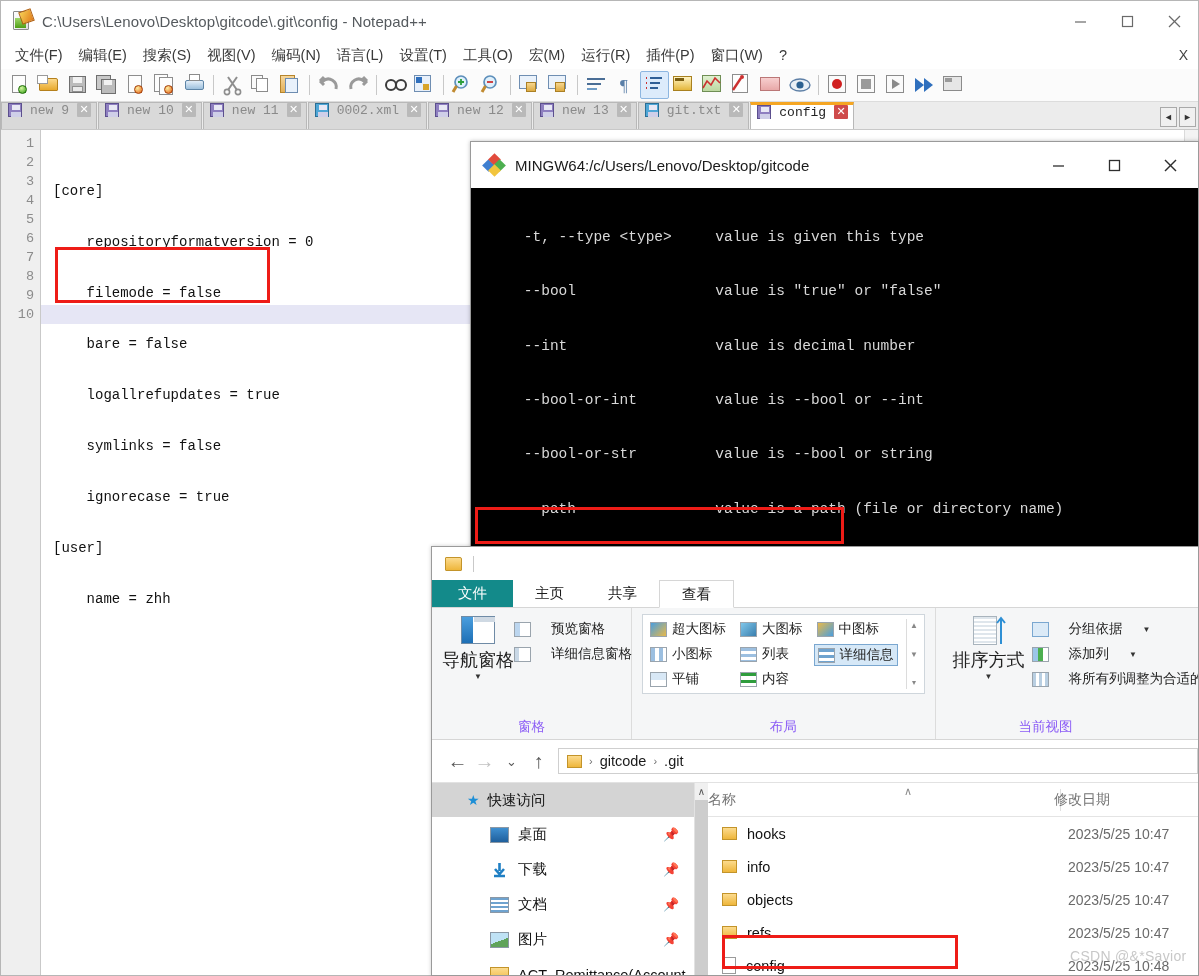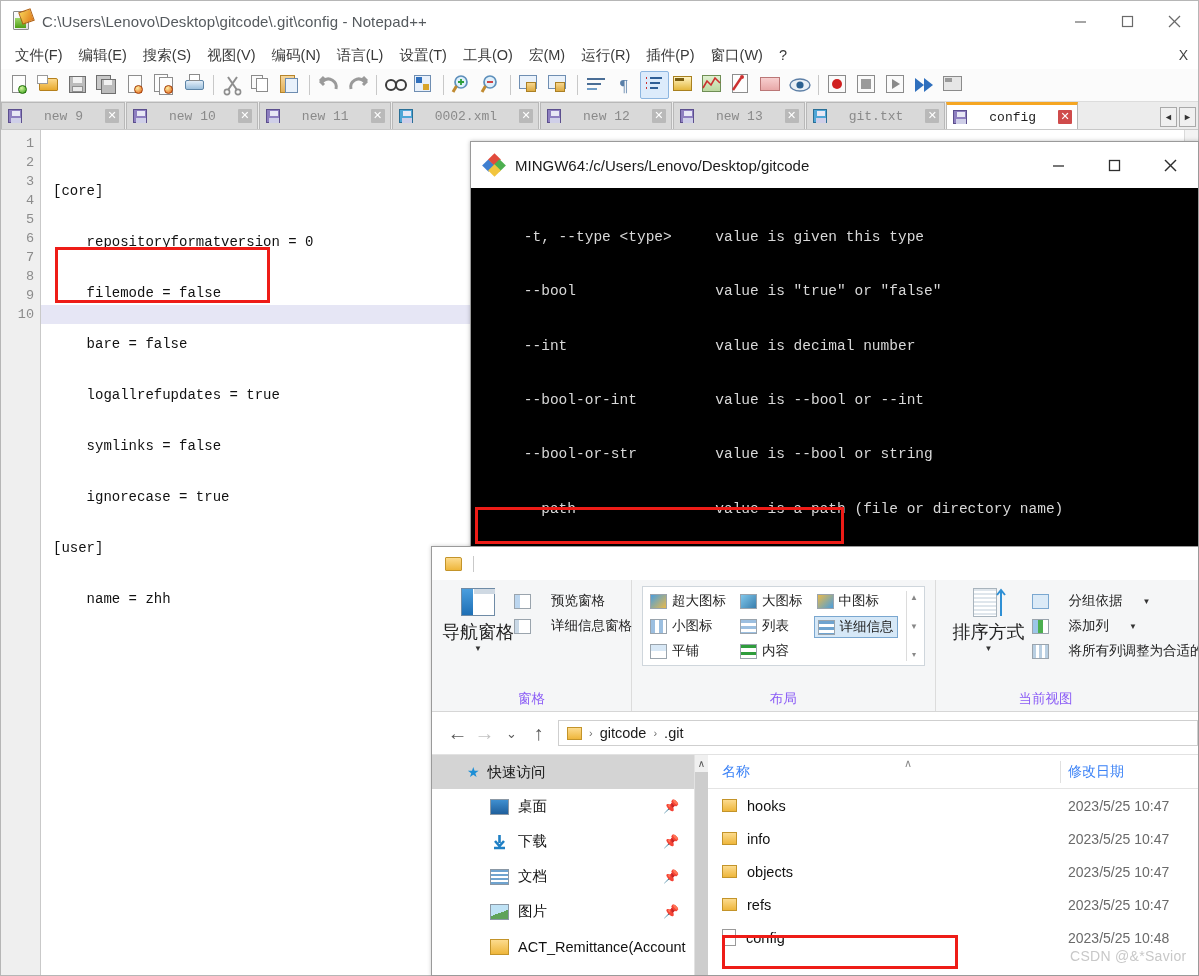--- a/index.html
+++ b/index.html
@@ -83,21 +83,21 @@
   .ic-badge.green { background:radial-gradient(circle at 35% 30%,#d6f7a0,#2f9d12); border-color:#1d6a06; }
   .ic-sq { position:absolute; }
 
   .npp-tabbar {
     height:28px; background:#ececec; border-bottom:1px solid #c8c8c8;
     display:flex; align-items:flex-end; flex:0 0 auto; position:relative;
   }
   .nt {
     height:27px; min-width:92px; background:#d9d9d9;
     border:1px solid #b8b8b8; border-bottom:none;
-    display:flex; align-items:center; gap:22px; padding:0 5px 0 6px;
+    display:flex; align-items:flex-start; gap:8px; padding:0 5px 0 6px;
     margin-right:1px; font-family:"Liberation Mono", monospace;
     font-size:13px; color:#8a8a8a; white-space:nowrap;
   }
   .nt.active { background:#ffffff; color:#222; border-top:3px solid #f5a623; }
   .nt .dsk {
     width:14px; height:14px; background:#8e7fc0; border:1px solid #5c4f8e; flex:0 0 auto; position:relative;
   }
   .nt .dsk::before { content:""; position:absolute; left:3px; top:1px; width:8px; height:5px; background:#e8e8f5; }
   .nt .dsk::after  { content:""; position:absolute; left:2px; top:8px; width:10px; height:5px; background:#cfcfe8; }
   .nt.blue .dsk { background:#4ea6d6; border-color:#2a6f96; }
@@ -247,21 +247,21 @@
   .navitem .pin { position:absolute; right:14px; color:#9a9a9a; font-size:13px; }
   .navitem .nic { width:19px; height:16px; flex:0 0 auto; border:1px solid #8b98a5; }
 
   .exp-navscroll { width:14px; flex:0 0 auto; background:#f0f0f0; border-left:1px solid #e2e2e2;
                    position:relative; display:flex; flex-direction:column; align-items:center; }
   .exp-navscroll .arw { height:17px; font-size:10px; color:#555; line-height:17px; }
   .exp-navscroll .thumb { width:14px; flex:1 1 auto; background:#cdcdcd; }
 
   .exp-list { flex:1 1 auto; background:#fff; position:relative; overflow:hidden; }
   .lst-head { height:34px; display:flex; align-items:center; border-bottom:1px solid #e4e4e4; position:relative; }
-  .lst-head .col { font-size:14px; color:#3b82f6; padding-left:14px; }
+  .lst-head .col { font-size:14px; color:#737373; }
   .lst-head .colsep { position:absolute; top:6px; width:1px; height:22px; background:#e0e0e0; }
   .lst-head .sortmark { position:absolute; font-size:11px; color:#8a8a8a; }
   .lrow { height:33px; display:flex; align-items:center; font-size:14.5px; color:#111; position:relative; }
   .lrow .nm { padding-left:14px; display:flex; align-items:center; gap:10px; }
   .lrow .fi {
     width:15px; height:13px; background:linear-gradient(180deg,#fcdb8e,#eeb63b);
     border:1px solid #c3942a; flex:0 0 auto;
   }
   .lrow .fdoc { width:14px; height:17px; background:#fff; border:1px solid #9a9a9a; flex:0 0 auto; }
   .lrow .dt { position:absolute; left:360px; color:#6a6a6a; font-size:14px; }
@@ -625,20 +625,27 @@
   </div>
 </div>
 
 <div id="exp">
 
   <div class="exp-titlebar">
     <div class="fld"></div>
     <div class="divd"></div>
   </div>
 
+  <div class="exp-ribbon-tabs">
+    <div class="rt file">文件</div>
+    <div class="rt">主页</div>
+    <div class="rt">共享</div>
+    <div class="rt active">查看</div>
+    <div class="rt spacer"></div>
+  </div>
 
   <div class="exp-ribbon">
 
     <div class="rgrp" style="width:200px;">
       <div class="rgrp-body">
         <div class="bigbtn">
           <div class="glyph">
             <div style="position:absolute;left:1px;top:0;width:34px;height:28px;background:#fff;border:1px solid #6f8ba6;"></div>
             <div style="position:absolute;left:2px;top:1px;width:11px;height:26px;background:linear-gradient(180deg,#4a9ede,#1e6fb5);"></div>
             <div style="position:absolute;left:14px;top:1px;width:21px;height:5px;background:#cfd9e3;"></div>

